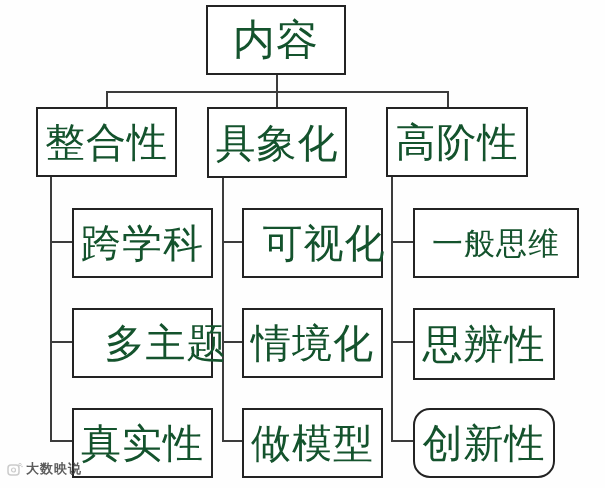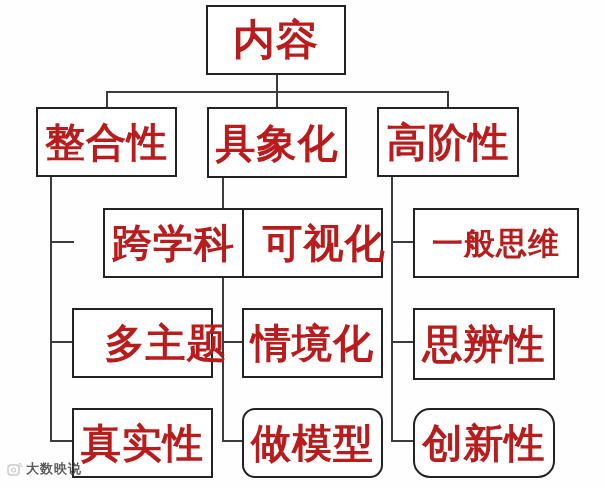--- a/index.html
+++ b/index.html
@@ -13,47 +13,47 @@
   .stage { position: absolute; left: 0; top: 0; width: 605px; height: 488px; }
 
   .node {
     position: absolute;
     background: #ffffff;
     border: 2px solid #232323;
     box-sizing: border-box;
     display: flex;
     align-items: center;
     justify-content: center;
-    color: #b91c1c;
-    font-weight: bold;
+    color: #14532d;
+    font-weight: normal;
     line-height: 1;
     letter-spacing: 1px;
     white-space: nowrap;
   }
   .fs-root  { font-size: 42px; }
   .fs-big   { font-size: 40px; }
   .fs-small { font-size: 31px; }
 
   .line { position: absolute; background: #3c3c3c; }
   .h { height: 2px; }
   .v { width: 2px; }
 
   
   #n-root { left: 206px; top: 5px;   width: 140px; height: 70px; }
   #n-b1   { left: 36px;  top: 107px; width: 141px; height: 70px; }
   #n-b2   { left: 207px; top: 107px; width: 140px; height: 71px; }
-  #n-b3   { left: 377px; top: 107px; width: 142px; height: 70px; }
+  #n-b3   { left: 386px; top: 107px; width: 142px; height: 70px; }
 
-  #n-c11  { left: 72px;  top: 208px; width: 141px; height: 70px; margin-left: 31px; }
+  #n-c11  { left: 72px;  top: 208px; width: 141px; height: 70px; }
   #n-c12  { left: 72px;  top: 308px; width: 141px; height: 70px; padding-left: 47px; }
   #n-c13  { left: 72px;  top: 408px; width: 141px; height: 70px; }
 
   #n-c21  { left: 242px; top: 208px; width: 141px; height: 70px; padding-left: 23px; }
   #n-c22  { left: 242px; top: 308px; width: 141px; height: 70px; }
-  #n-c23  { left: 242px; top: 408px; width: 141px; height: 70px; border-radius: 13px; }
+  #n-c23  { left: 242px; top: 408px; width: 141px; height: 70px; }
 
   #n-c31  { left: 413px; top: 208px; width: 166px; height: 70px; }
   #n-c32  { left: 413px; top: 308px; width: 142px; height: 72px; }
   #n-c33  { left: 413px; top: 408px; width: 142px; height: 70px; border-radius: 17px; }
 
   
   #l-root-v  { left: 276px; top: 75px;  height: 33px; }
   #l-top-h   { left: 106px; top: 91px;  width: 343px; }
   #l-stub-1  { left: 106px; top: 91px;  height: 17px; }
   #l-stub-3  { left: 447px; top: 91px;  height: 17px; }

